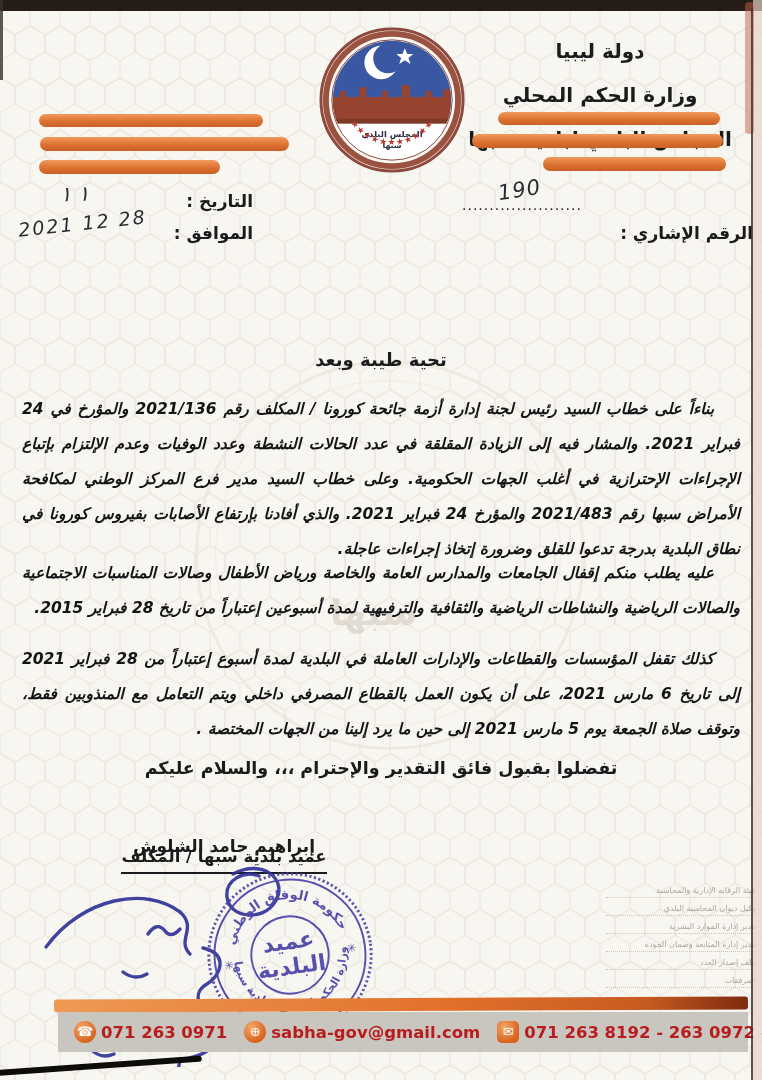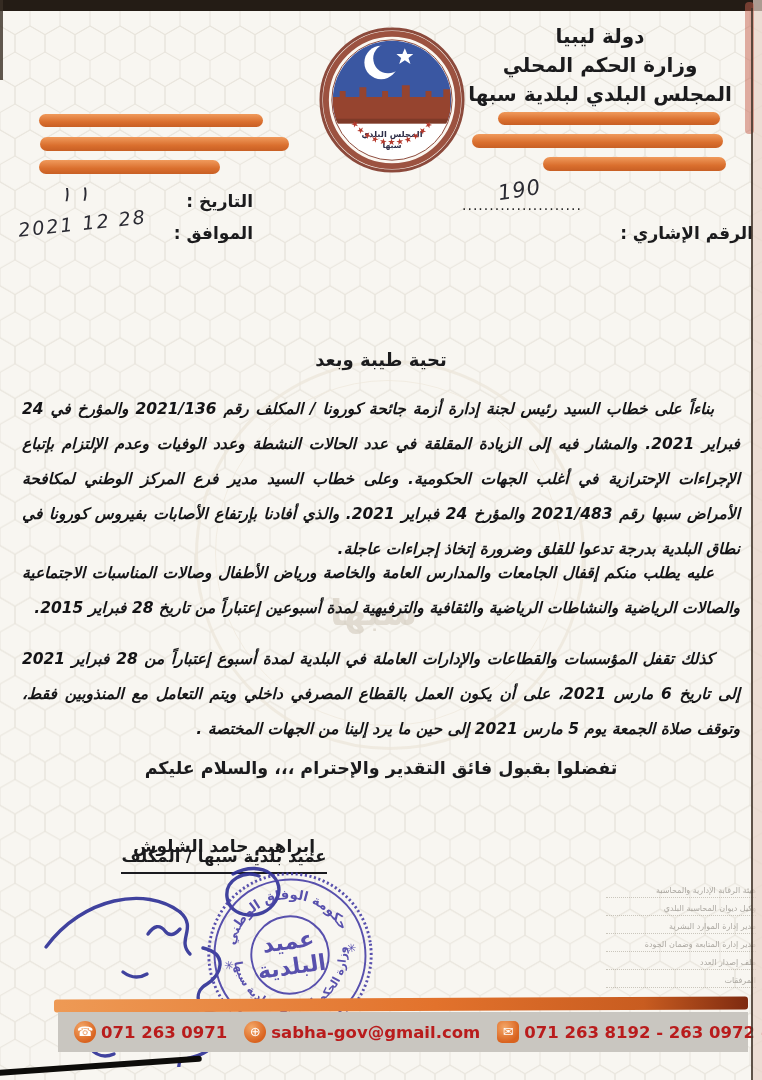--- a/index.html
+++ b/index.html
@@ -8,21 +8,21 @@
   .abs{position:absolute;}
   
   .scan-top{left:0;top:0;width:762px;height:11px;background:#241c15;}
   .scan-left{left:0;top:0;width:3px;height:80px;background:#3a2f26;opacity:.8;}
   .scan-right-line{left:751px;top:8px;width:2px;height:1072px;background:#43352a;opacity:.85;}
   .scan-right-tint{left:753px;top:0;width:9px;height:1080px;background:#e7d3c8;opacity:.7;}
   .scan-red-streak{left:745px;top:2px;width:9px;height:132px;background:#c65f4e;opacity:.5;border-radius:4px;}
   .scan-bottom-curve{left:-10px;top:1063px;width:212px;height:6px;background:#0d0c0a;border-radius:3px;transform:rotate(-4deg);}
   
   .hdr-text{left:455px;top:22px;width:290px;text-align:center;direction:rtl;font-weight:bold;}
-  .hdr-text .l{font-size:20px;line-height:29px;}
+  .hdr-text .l{font-size:20px;line-height:29px;margin-top:15px;}
   .bar{border-radius:7px;background:linear-gradient(180deg,#f09a5c 0%,#da6f2e 60%,#c85f24 100%);}
   .bar-r1{left:498px;top:112px;width:222px;height:13px;}
   .bar-r2{left:472px;top:134px;width:251px;height:14px;}
   .bar-r3{left:543px;top:157px;width:183px;height:14px;}
   .bar-l1{left:39px;top:114px;width:224px;height:13px;}
   .bar-l2{left:40px;top:137px;width:249px;height:14px;}
   .bar-l3{left:39px;top:160px;width:181px;height:14px;}
   .logo{left:318px;top:26px;width:148px;height:148px;}
   
   .ref-label{left:568px;top:191px;width:185px;font-size:17px;font-weight:bold;direction:rtl;margin-top:32px;}

